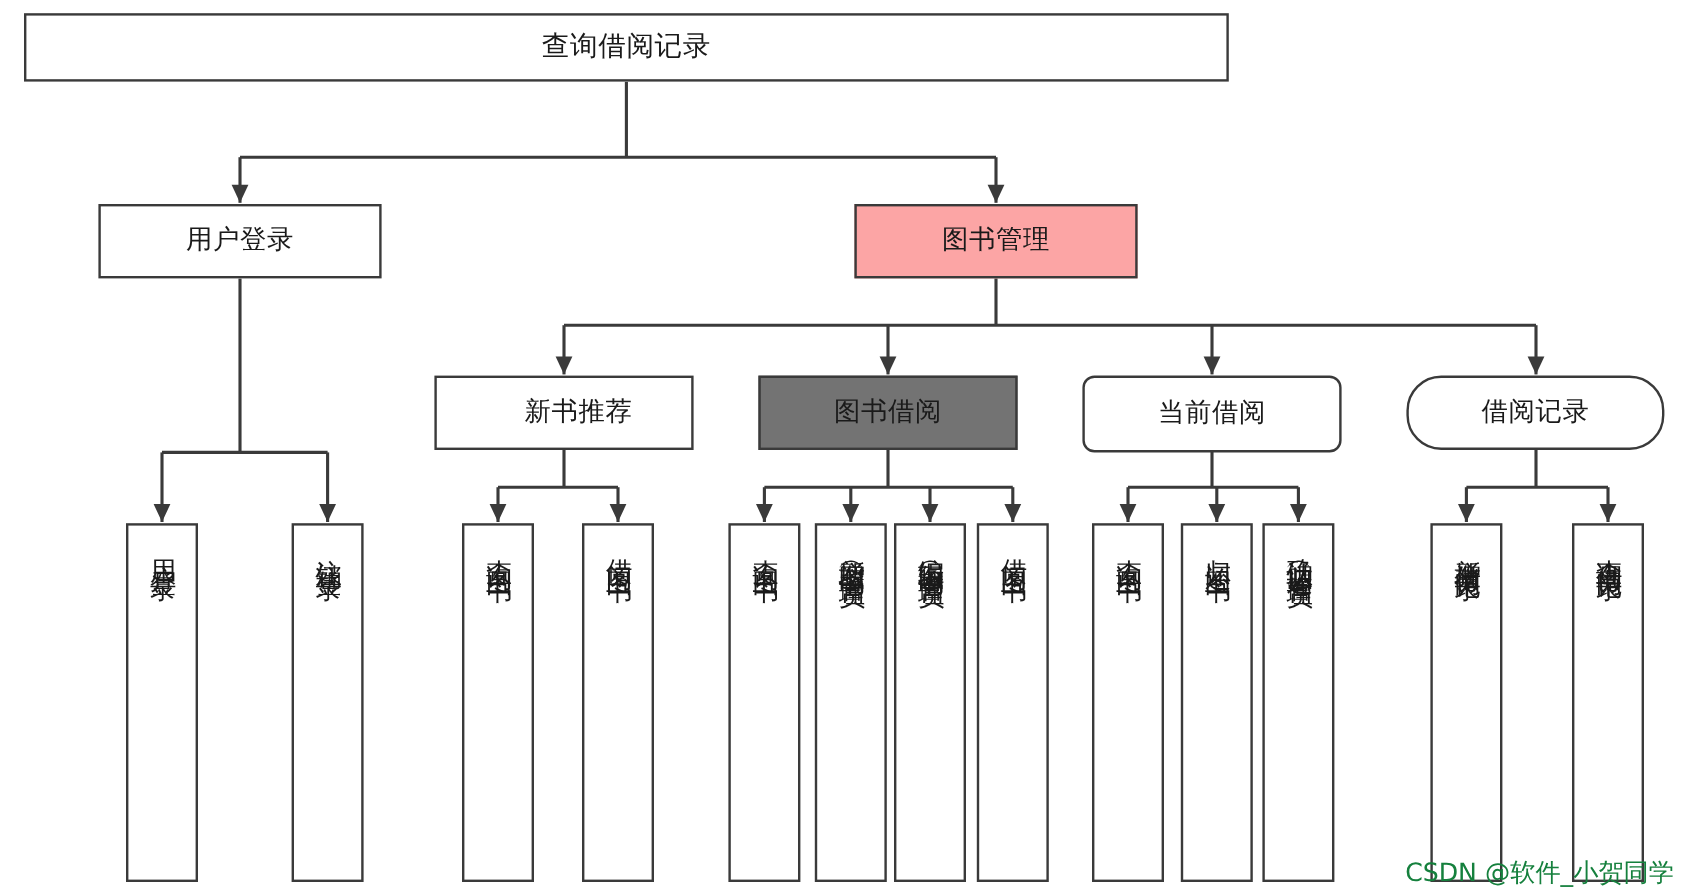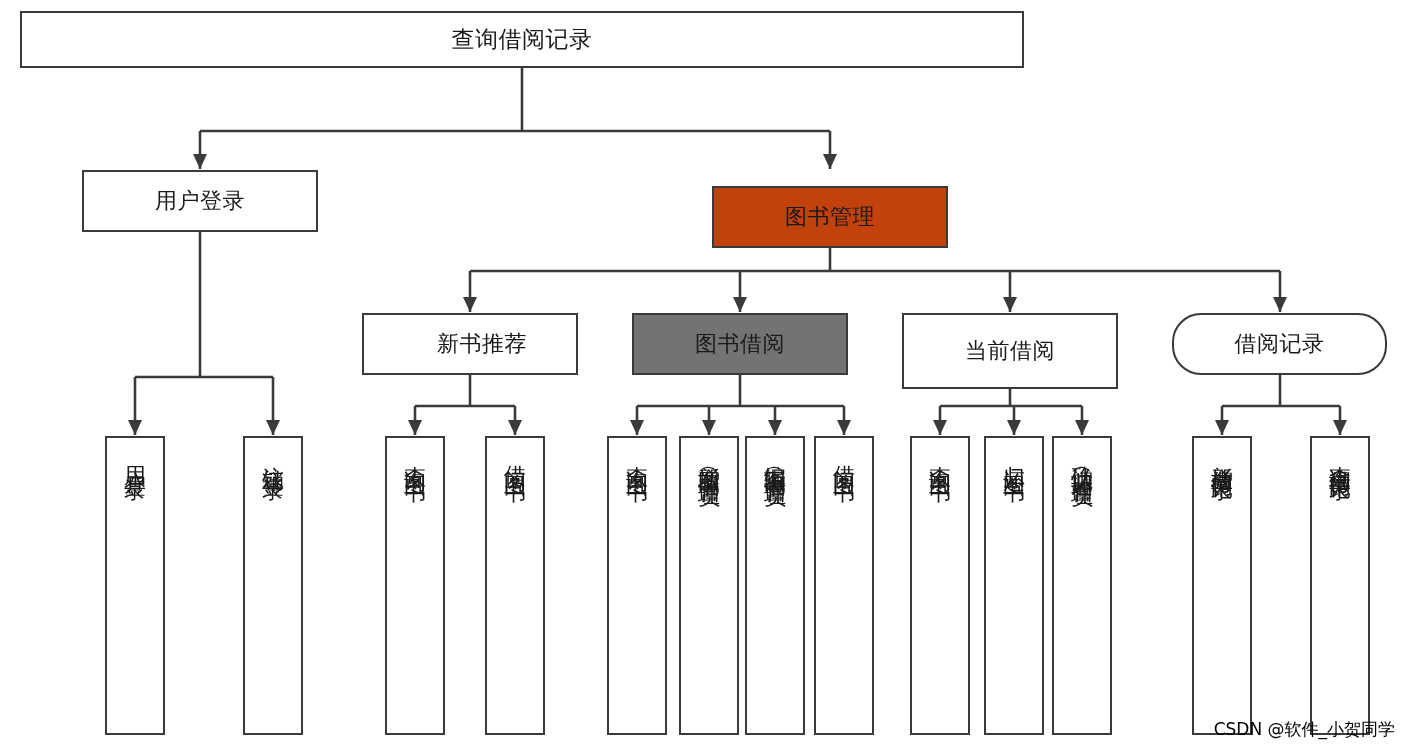--- a/index.html
+++ b/index.html
@@ -67,22 +67,22 @@
     line-height: 1;
     text-align: start;
   }
   .node.vertical.tall-text .node-label {
     letter-spacing: 3px;
   }
   #watermark {
     position: absolute;
     right: 10px;
     bottom: 6px;
-    font-size: 17px;
-    color: #000000;
+    font-size: 21px;
+    color: #15803d;
     font-family: "DejaVu Sans", "Liberation Sans", sans-serif;
     white-space: nowrap;
     user-select: none;
   }
 </style>
 </head>
 <body>
 
 <div id="diagram-root">
   <svg id="edges-layer" viewBox="0 0 1405 747" width="1405" height="747" xmlns="http://www.w3.org/2000/svg">
@@ -139,30 +139,30 @@
       <path d="M 1340 406 L 1340 435" fill="none" stroke="#3a3a3a" stroke-width="2.6" stroke-linecap="butt"></path>
       <polygon points="1333,420 1347,420 1340,435" fill="#3a3a3a"></polygon>
     </svg>
   <div id="nodes-layer">
       <div class="node horizontal root" style="left: 20px; top: 11px; width: 1004px; height: 57px; border-color: rgb(58, 58, 58); background: rgb(255, 255, 255);">
         <span class="node-label" style="color: rgb(26, 26, 26);">查询借阅记录</span>
       </div>
       <div class="node horizontal" style="left: 82px; top: 170px; width: 236px; height: 62px; border-color: rgb(58, 58, 58); background: rgb(255, 255, 255);">
         <span class="node-label" style="color: rgb(26, 26, 26);">用户登录</span>
       </div>
-      <div class="node horizontal" style="left: 712px; top: 170px; width: 236px; height: 62px; border-color: rgb(58, 58, 58); background: #c2410c; margin-top: 16px;">
+      <div class="node horizontal" style="left: 712px; top: 170px; width: 236px; height: 62px; border-color: rgb(58, 58, 58); background: #fca5a5;">
         <span class="node-label" style="color: rgb(26, 26, 26);">图书管理</span>
       </div>
       <div class="node horizontal" style="left: 362px; top: 313px; width: 216px; height: 62px; border-color: rgb(58, 58, 58); background: rgb(255, 255, 255);">
         <span class="node-label" style="color: rgb(26, 26, 26); margin-left: 24px;">新书推荐</span>
       </div>
       <div class="node horizontal" style="left: 632px; top: 313px; width: 216px; height: 62px; border-color: rgb(58, 58, 58); background: #737373;">
         <span class="node-label" style="color: rgb(26, 26, 26);">图书借阅</span>
       </div>
-      <div class="node horizontal" style="left: 902px; top: 313px; width: 216px; height: 76px; border-color: rgb(58, 58, 58); background: rgb(255, 255, 255);">
+      <div class="node horizontal" style="left: 902px; top: 313px; width: 216px; height: 64px; border-color: rgb(58, 58, 58); background: rgb(255, 255, 255); border-radius: 10px;">
         <span class="node-label" style="color: rgb(26, 26, 26);">当前借阅</span>
       </div>
       <div class="node horizontal" style="left: 1172px; top: 313px; width: 215px; height: 62px; border-color: rgb(58, 58, 58); background: rgb(255, 255, 255); border-radius: 29px;">
         <span class="node-label" style="color: rgb(26, 26, 26);">借阅记录</span>
       </div>
       <div class="node vertical" style="left: 105px; top: 436px; width: 60px; height: 299px; border-color: rgb(58, 58, 58); background: rgb(255, 255, 255);">
         <span class="node-label" style="color: rgb(26, 26, 26);">用户登录</span>
       </div>
       <div class="node vertical" style="left: 243px; top: 436px; width: 60px; height: 299px; border-color: rgb(58, 58, 58); background: rgb(255, 255, 255);">
         <span class="node-label" style="color: rgb(26, 26, 26);">注销登录</span>

